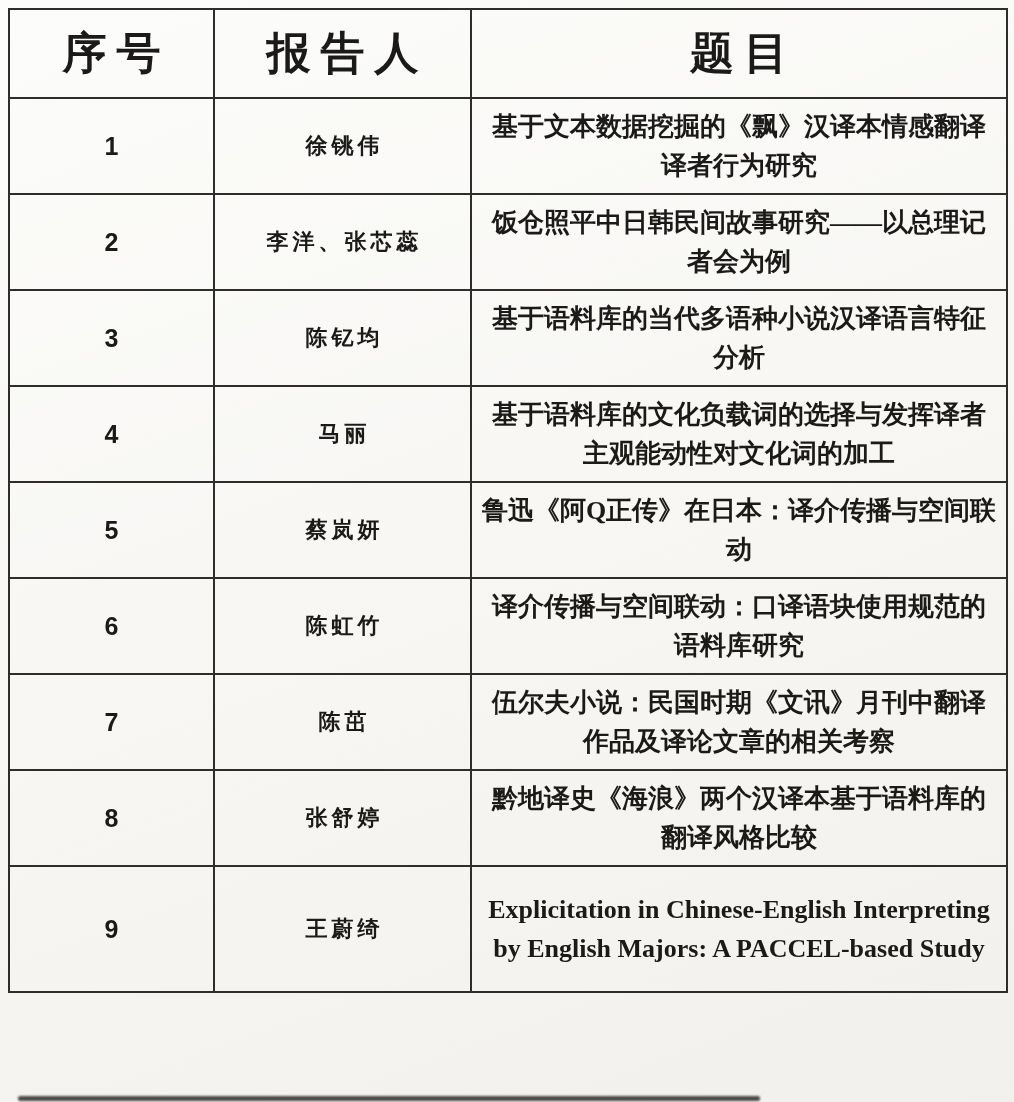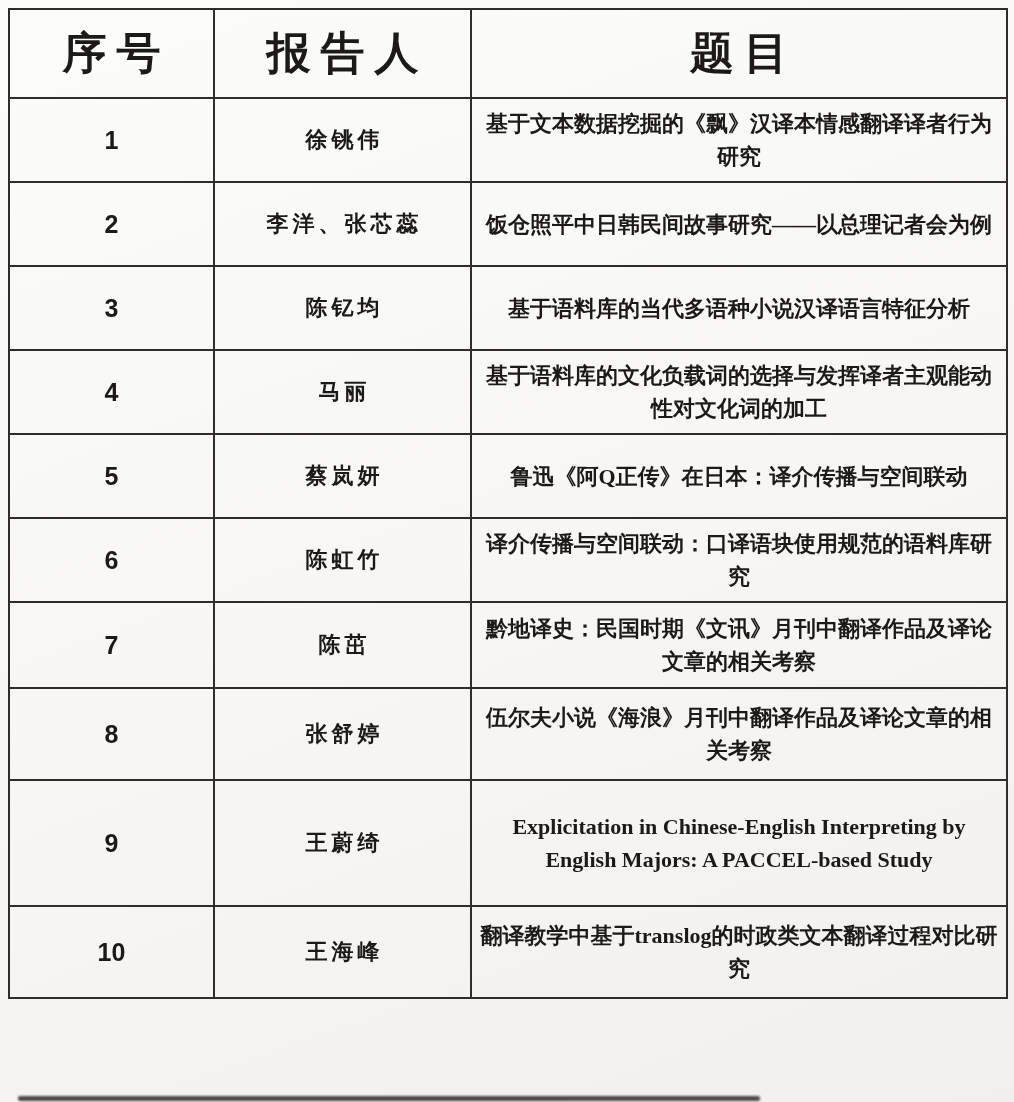--- a/index.html
+++ b/index.html
@@ -53,24 +53,24 @@
     font-size: 25px;
     font-weight: bold;
   }
   td.presenter {
     font-size: 22px;
     font-weight: bold;
     letter-spacing: 4px;
     text-indent: 4px;
   }
   td.title {
-    font-size: 22px;
+    font-size: 26px;
     font-weight: bold;
     line-height: 1.5;
-    padding: 2px 8px;
+    padding: 8px 8px;
     margin-top: 7px;
   }
   .bottom-strip {
     position: absolute;
     left: 18px;
     top: 1096px;
     width: 742px;
     height: 5px;
     background: #4a4947;
     border-radius: 2px;
@@ -121,33 +121,28 @@
         <td class="title">鲁迅《阿Q正传》在日本：译介传播与空间联动</td>
       </tr>
       <tr class="h86">
         <td class="no">6</td>
         <td class="presenter">陈虹竹</td>
         <td class="title">译介传播与空间联动：口译语块使用规范的语料库研究</td>
       </tr>
       <tr class="h88">
         <td class="no">7</td>
         <td class="presenter">陈茁</td>
-        <td class="title">黔地译史：民国时期《文讯》月刊中翻译作品及译论文章的相关考察</td>
+        <td class="title">伍尔夫小说：民国时期《文讯》月刊中翻译作品及译论文章的相关考察</td>
       </tr>
       <tr class="h94">
         <td class="no">8</td>
         <td class="presenter">张舒婷</td>
-        <td class="title">伍尔夫小说《海浪》月刊中翻译作品及译论文章的相关考察</td>
+        <td class="title">黔地译史《海浪》两个汉译本基于语料库的翻译风格比较</td>
       </tr>
       <tr class="h128">
         <td class="no">9</td>
         <td class="presenter">王蔚绮</td>
         <td class="title">Explicitation in Chinese-English Interpreting by English Majors: A PACCEL-based Study</td>
-      </tr>
-      <tr class="h94">
-        <td class="no">10</td>
-        <td class="presenter">王海峰</td>
-        <td class="title">翻译教学中基于translog的时政类文本翻译过程对比研究</td>
       </tr>
     </tbody>
   </table>
   <div class="bottom-strip"></div>
 </div>
 
 </body></html>

